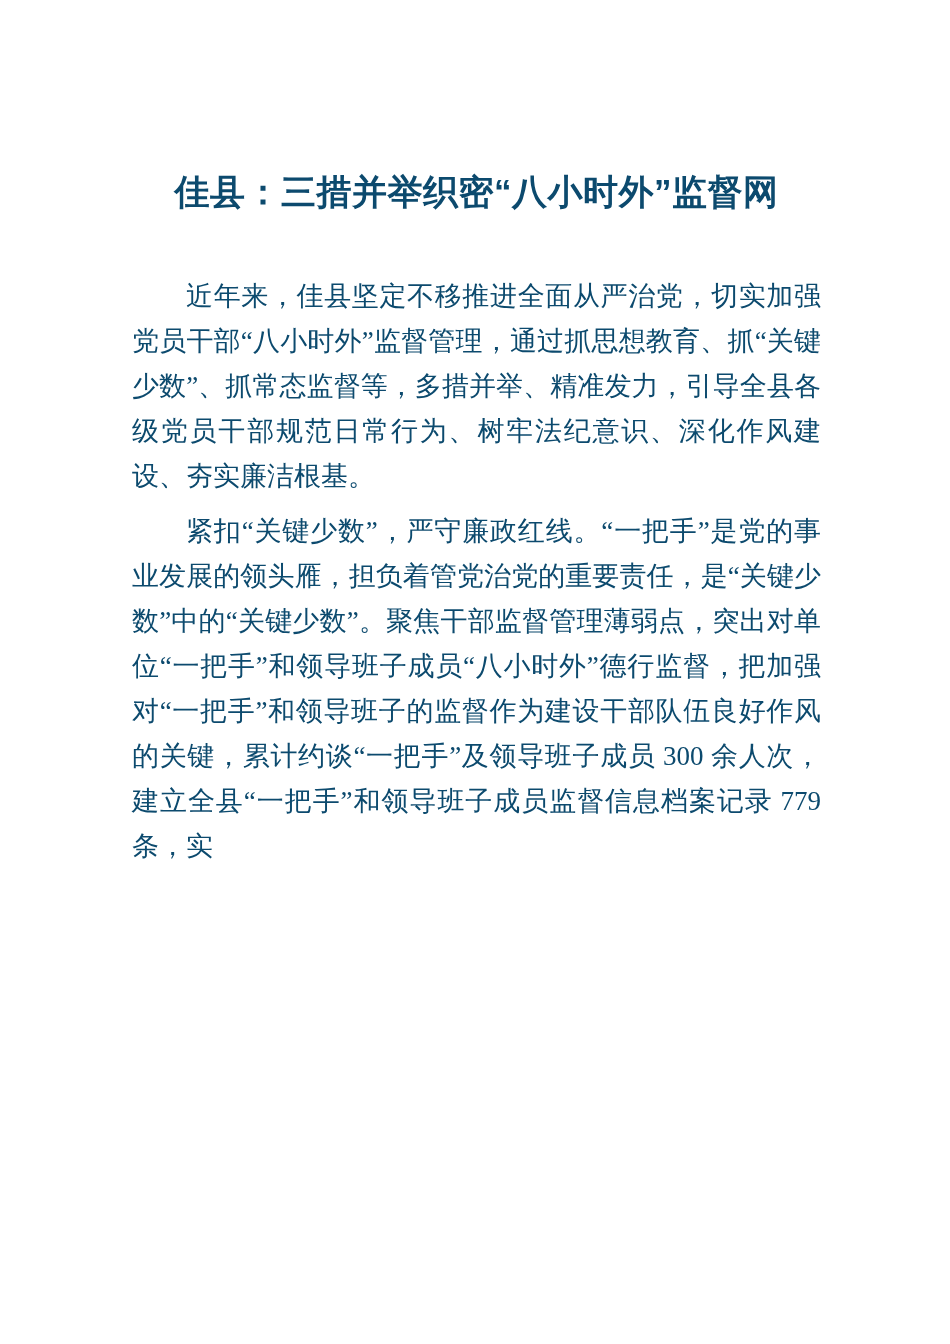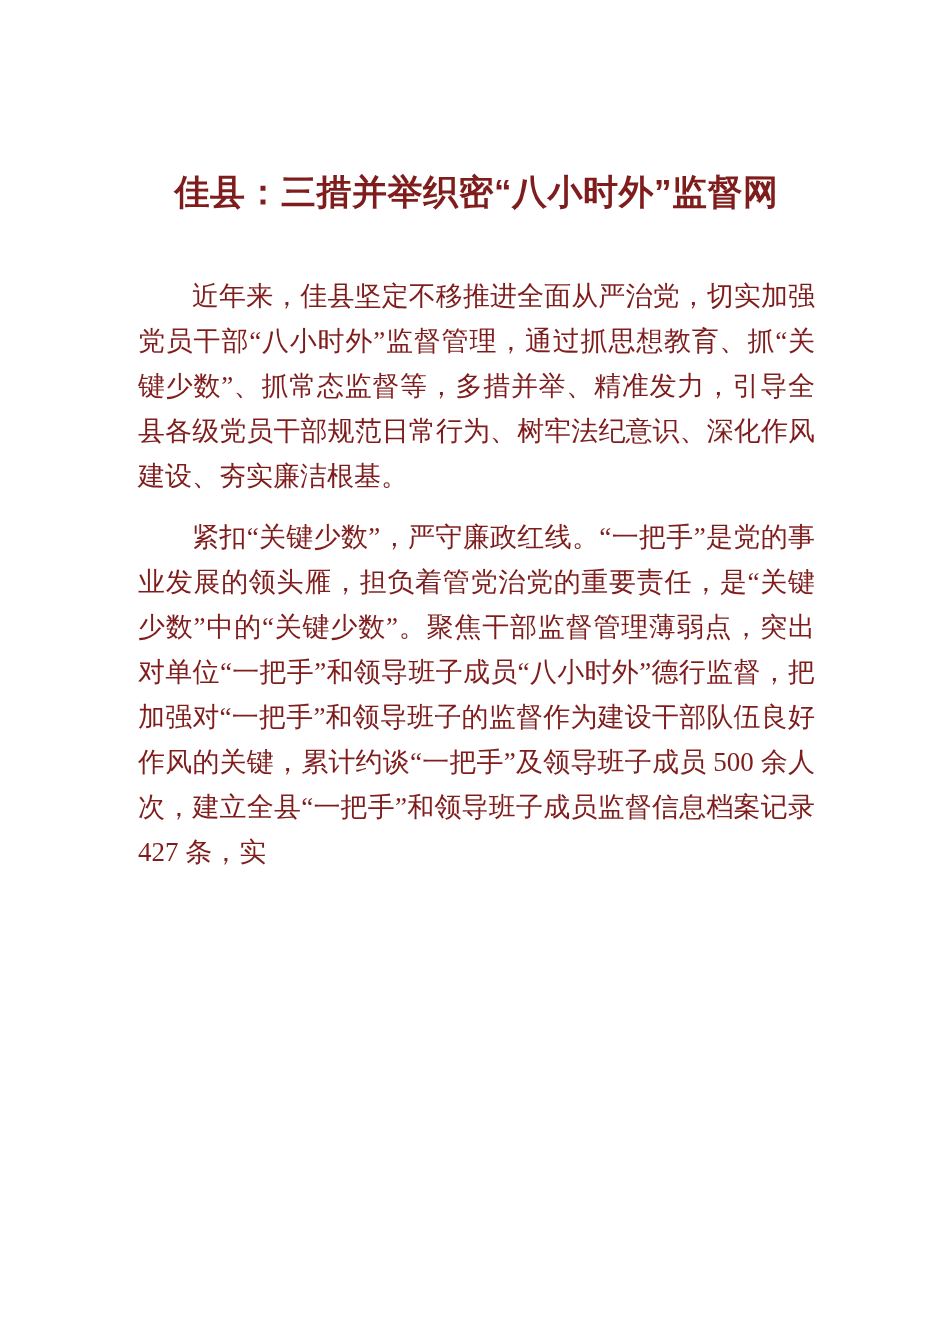--- a/index.html
+++ b/index.html
@@ -10,45 +10,45 @@
   body {
     width: 950px;
     height: 1344px;
     overflow: hidden;
   }
   .page {
     box-sizing: border-box;
     width: 950px;
     height: 1344px;
     background: #ffffff;
-    color: #7f1d1d;
+    color: #0c4a6e;
     padding: 168px 119px 0 122px;
   }
   .doc-title {
     font-family: "Liberation Sans", "DejaVu Sans", sans-serif;
     font-size: 35px;
     font-weight: 700;
     line-height: 48px;
     text-align: center;
     letter-spacing: 0.5px;
     margin: 0 0 58px 0;
   }
   .doc-body p {
     font-family: "Liberation Serif", "DejaVu Serif", serif;
     font-size: 27px;
     line-height: 45px;
     text-align: justify;
     text-justify: inter-character;
     text-indent: 2em;
-    margin: 16px;
+    margin: 10px;
     padding: 0;
   }
 </style>
 </head>
 <body>
 
 <div class="page">
   <h1 class="doc-title">佳县：三措并举织密“八小时外”监督网</h1>
   <div class="doc-body">
     <p>近年来，佳县坚定不移推进全面从严治党，切实加强党员干部“八小时外”监督管理，通过抓思想教育、抓“关键少数”、抓常态监督等，多措并举、精准发力，引导全县各级党员干部规范日常行为、树牢法纪意识、深化作风建设、夯实廉洁根基。</p>
-    <p>紧扣“关键少数”，严守廉政红线。“一把手”是党的事业发展的领头雁，担负着管党治党的重要责任，是“关键少数”中的“关键少数”。聚焦干部监督管理薄弱点，突出对单位“一把手”和领导班子成员“八小时外”德行监督，把加强对“一把手”和领导班子的监督作为建设干部队伍良好作风的关键，累计约谈“一把手”及领导班子成员 500 余人次，建立全县“一把手”和领导班子成员监督信息档案记录 427 条，实</p>
+    <p>紧扣“关键少数”，严守廉政红线。“一把手”是党的事业发展的领头雁，担负着管党治党的重要责任，是“关键少数”中的“关键少数”。聚焦干部监督管理薄弱点，突出对单位“一把手”和领导班子成员“八小时外”德行监督，把加强对“一把手”和领导班子的监督作为建设干部队伍良好作风的关键，累计约谈“一把手”及领导班子成员 300 余人次，建立全县“一把手”和领导班子成员监督信息档案记录 779 条，实</p>
   </div>
 </div>
 
 </body></html>

